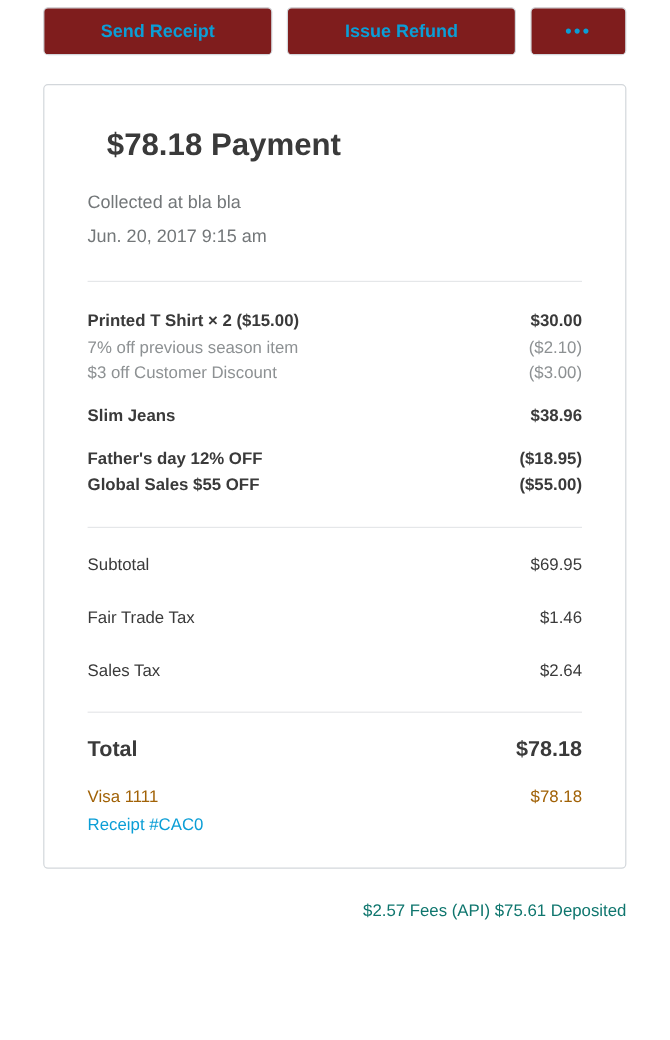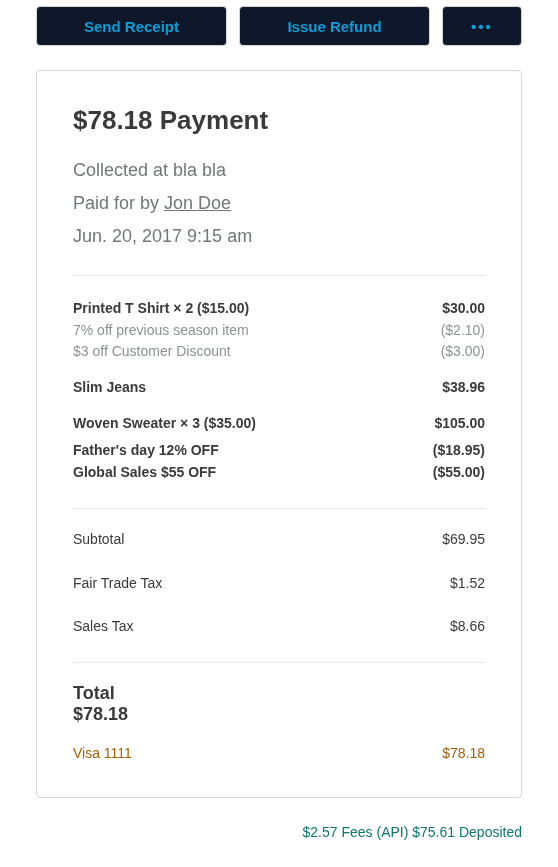--- a/index.html
+++ b/index.html
@@ -12,21 +12,21 @@
     color: #3a3a3a;
   }
   .action-bar {
     display: flex;
     gap: 12px;
     margin-bottom: 24px;
   }
   .btn {
     border: 1px solid #d3d7db;
     border-radius: 4px;
-    background: #0f172a;
+    background: #7f1d1d;
     color: #0b9ed6;
     font-weight: 600;
     font-size: 15px;
     height: 40px;
     display: flex;
     align-items: center;
     justify-content: center;
     cursor: pointer;
   }
   .btn-wide { flex: 1; }
@@ -34,23 +34,24 @@
   .card {
     border: 1px solid #d3d7db;
     border-radius: 4px;
     padding: 34px 36px 28px 36px;
   }
   .payment-title {
     font-size: 26px;
     font-weight: 600;
     color: #3a3a3a;
     margin-bottom: 24px;
+    margin-left: 16px;
   }
   .meta-line {
-    font-size: 18px;
+    font-size: 15px;
     color: #737779;
     margin-bottom: 12px;
   }
   .meta-line:last-of-type { margin-bottom: 0; }
   .payer-link {
     text-decoration: underline;
     color: #737779;
     cursor: pointer;
   }
   .divider {
@@ -77,21 +78,20 @@
   .discount-block { margin-top: 6px; text-align: right; }
   .totals .row { margin-bottom: 22px; color:#3a3a3a; font-weight:400;}
   .totals .row:last-child { margin-bottom: 12px; gap: 32px; }
   .grand-total {
     display: flex;
     justify-content: space-between;
     font-size: 18px;
     font-weight: 700;
     color: #3a3a3a;
     margin-bottom: 18px;
-    flex-direction: column;
   }
   .tender .row { color:#a16207; font-weight:400; margin-bottom:4px;}
   .receipt-link {
     color: #0b9ed6;
     font-size: 14px;
     cursor: pointer;
   }
   .footer-line {
     text-align: right;
     font-size: 14px;
@@ -108,23 +108,20 @@
   <button class="btn btn-more">•••</button>
 </div>
 
 <div class="card">
 
   <div class="payment-title">$78.18 Payment</div>
 
   <div class="meta-line">
     <span>Collected at </span><span>bla bla</span>
   </div>
-  <div class="meta-line">
-    <span>Paid for by </span><span class="payer-link">Jon Doe</span>
-  </div>
   <div class="meta-line">Jun. 20, 2017 9:15 am</div>
 
   <hr class="divider">
 
   <div id="items-container">
       <div class="item-block">
         <div class="row row-main">
           <span>Printed T Shirt × 2 ($15.00)</span>
           <span>$30.00</span>
         </div>
@@ -137,24 +134,20 @@
           <span class="amt">($3.00)</span>
         </div>
       </div>
       <div class="item-block">
         <div class="row row-main">
           <span>Slim Jeans</span>
           <span>$38.96</span>
         </div>
       </div>
       <div class="item-block">
-        <div class="row row-main">
-          <span>Woven Sweater × 3 ($35.00)</span>
-          <span>$105.00</span>
-        </div>
       </div>
     </div>
 
   <div class="discount-block" id="discounts-container">
       <div class="row row-main">
         <span>Father's day 12% OFF</span>
         <span>($18.95)</span>
       </div>
       <div class="row row-main">
         <span>Global Sales $55 OFF</span>
@@ -164,37 +157,38 @@
 
   <hr class="divider2">
 
   <div class="totals">
     <div class="row">
       <span>Subtotal</span>
       <span>$69.95</span>
     </div>
     <div class="row">
       <span>Fair Trade Tax</span>
-      <span>$1.52</span>
+      <span>$1.46</span>
     </div>
     <div class="row">
       <span>Sales Tax</span>
-      <span>$8.66</span>
+      <span>$2.64</span>
     </div>
   </div>
 
   <hr class="divider2">
 
   <div class="grand-total">
     <span>Total</span>
     <span>$78.18</span>
   </div>
 
   <div class="tender">
     <div class="row">
       <span>Visa 1111</span>
       <span>$78.18</span>
     </div>
+    <div class="receipt-link">Receipt #CAC0</div>
   </div>
 
 </div>
 
 <div class="footer-line">$2.57 Fees (API) $75.61 Deposited</div>
 
 </body></html>

